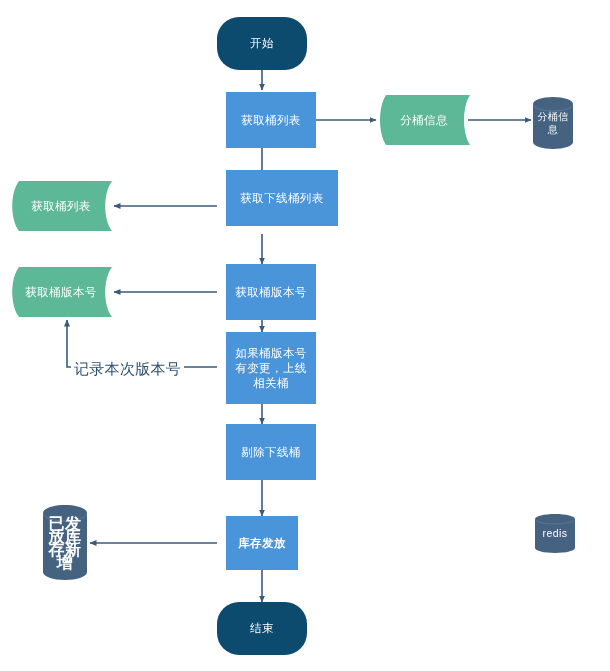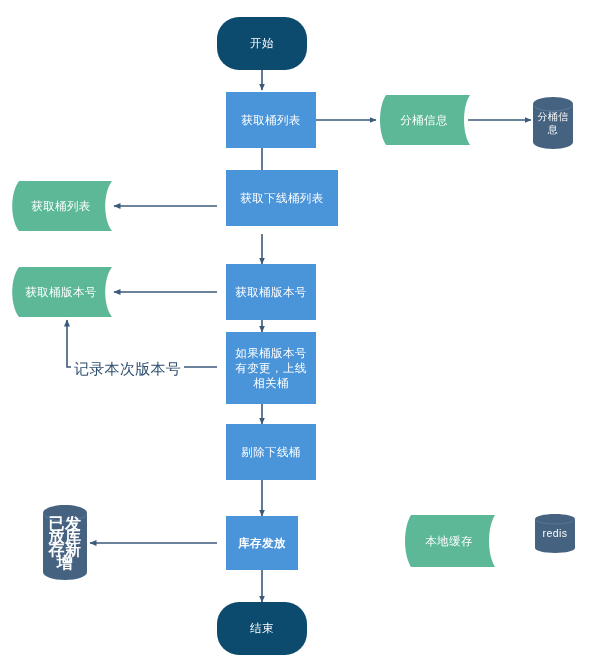--- a/index.html
+++ b/index.html
@@ -202,26 +202,20 @@
       <path d="M0,8 C0,3.5 10,0 22,0 C34,0 44,3.5 44,8 L44,67 C44,71.5 34,75 22,75 C10,75 0,71.5 0,67 Z" fill="#456281"></path>
       <path d="M0,8 C0,12.5 10,16 22,16 C34,16 44,12.5 44,8" fill="none" stroke="#5b7a9c" stroke-width="1"></path>
     </svg>
     <span class="lbl" style="font-size:16px; line-height:13px; width:36px; white-space:normal;font-weight:bold;">已发放库存新增</span>
   </div>
 
   <div class="node term" style="left:217px; top:602px; width:90px; height:53px;">
     <span class="lbl">结束</span>
   </div>
 
-  <div class="node data-shape" style="left:403px; top:515px; width:92px; height:52px;">
-    <svg class="svgbg" viewBox="0 0 92 52" preserveAspectRatio="none">
-      <path d="M8,0 L92,0 C84,13 84,39 92,52 L8,52 C0,39 0,13 8,0 Z" fill="#5db898"></path>
-    </svg>
-    <span class="lbl">本地缓存</span>
-  </div>
 
   <div class="node cyl" style="left:535px; top:514px; width:40px; height:39px;">
     <svg class="svgbg" viewBox="0 0 40 55" preserveAspectRatio="none">
       <path d="M0,7 C0,3 9,0 20,0 C31,0 40,3 40,7 L40,48 C40,52 31,55 20,55 C9,55 0,52 0,48 Z" fill="#456281"></path>
       <path d="M0,7 C0,11 9,14 20,14 C31,14 40,11 40,7" fill="none" stroke="#5b7a9c" stroke-width="1"></path>
     </svg>
     <span class="lbl" style="font-size:10.5px;">redis</span>
   </div>
 
   <div class="edge-label" style="left:71px; top:360px;">

